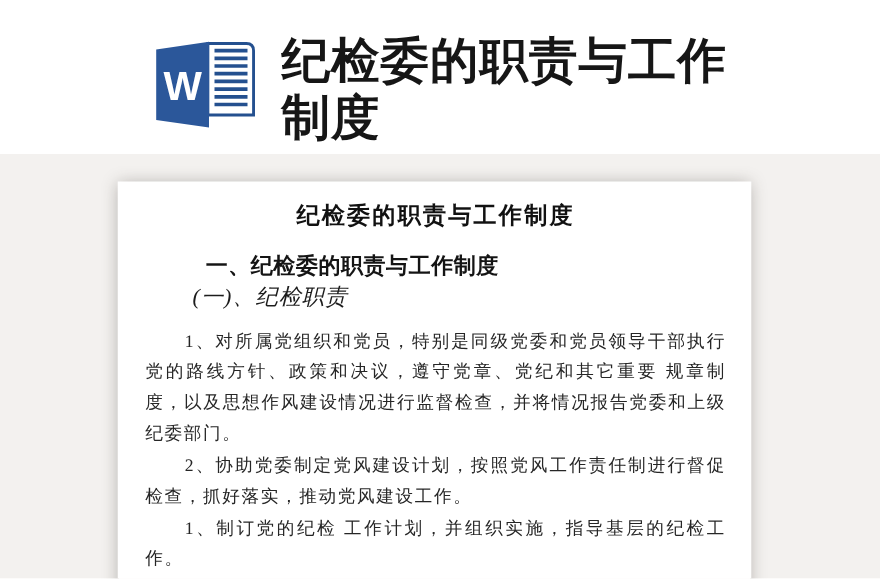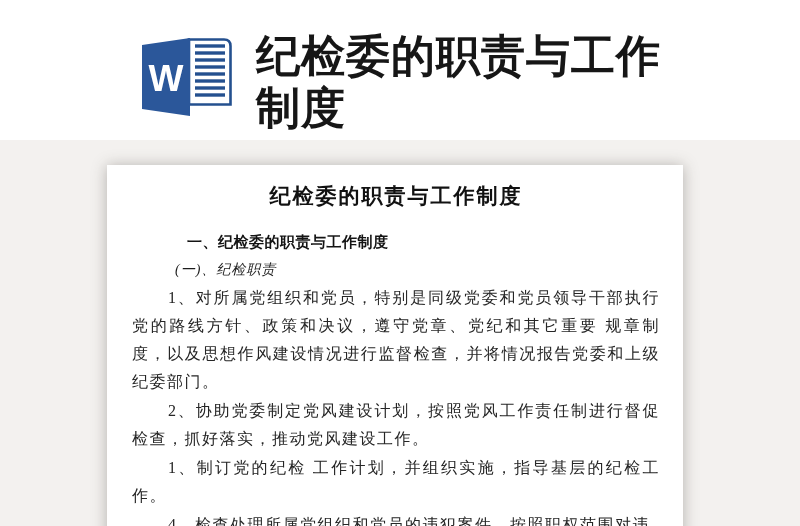--- a/index.html
+++ b/index.html
@@ -57,46 +57,46 @@
     font-size: 21px;
     line-height: 30px;
     letter-spacing: 2px;
     text-align: center;
     color: #111111;
   }
   .doc-h1 {
     margin-top: 17px;
     font-family: "Liberation Sans", sans-serif;
     font-weight: 700;
-    font-size: 15px;
+    font-size: 20px;
     line-height: 28px;
     letter-spacing: 0.5px;
     padding-left: 55px;
     color: #141414;
   }
   .doc-h2 {
     font-family: "Liberation Serif", serif;
     font-style: italic;
-    font-size: 14px;
+    font-size: 20px;
     line-height: 28px;
     letter-spacing: 1px;
     padding-left: 43px;
     color: #1c1c1c;
   }
   .doc-p {
     margin: 0;
     font-family: "Liberation Serif", serif;
     font-size: 16px;
     line-height: 28px;
     letter-spacing: 1.5px;
     text-align: justify;
     text-indent: 36px;
     color: #262626;
   }
-  .doc-p.first { margin-top: 0; }
+  .doc-p.first { margin-top: 13px; }
   .doc-p + .doc-p { margin-top: 1px; }
 </style>
 </head>
 <body>
 
 <div class="screen">
 
   <div class="header">
     <div class="word-icon">
       <svg width="94" height="82" viewBox="0 0 94 82" xmlns="http://www.w3.org/2000/svg">

